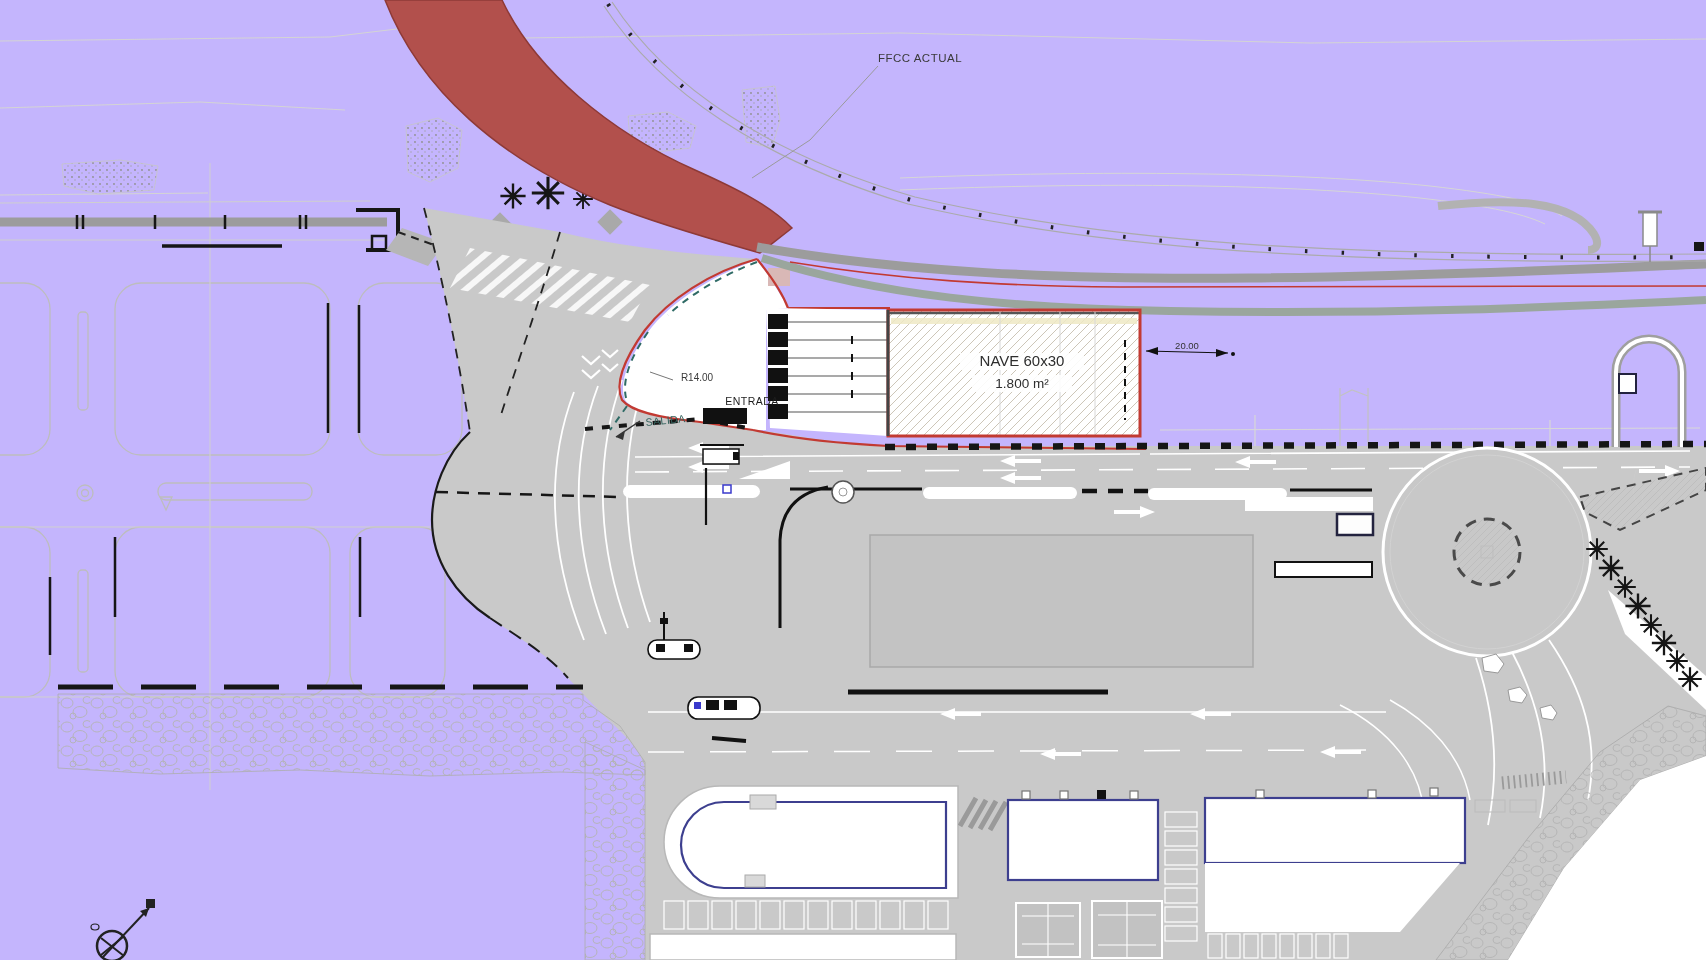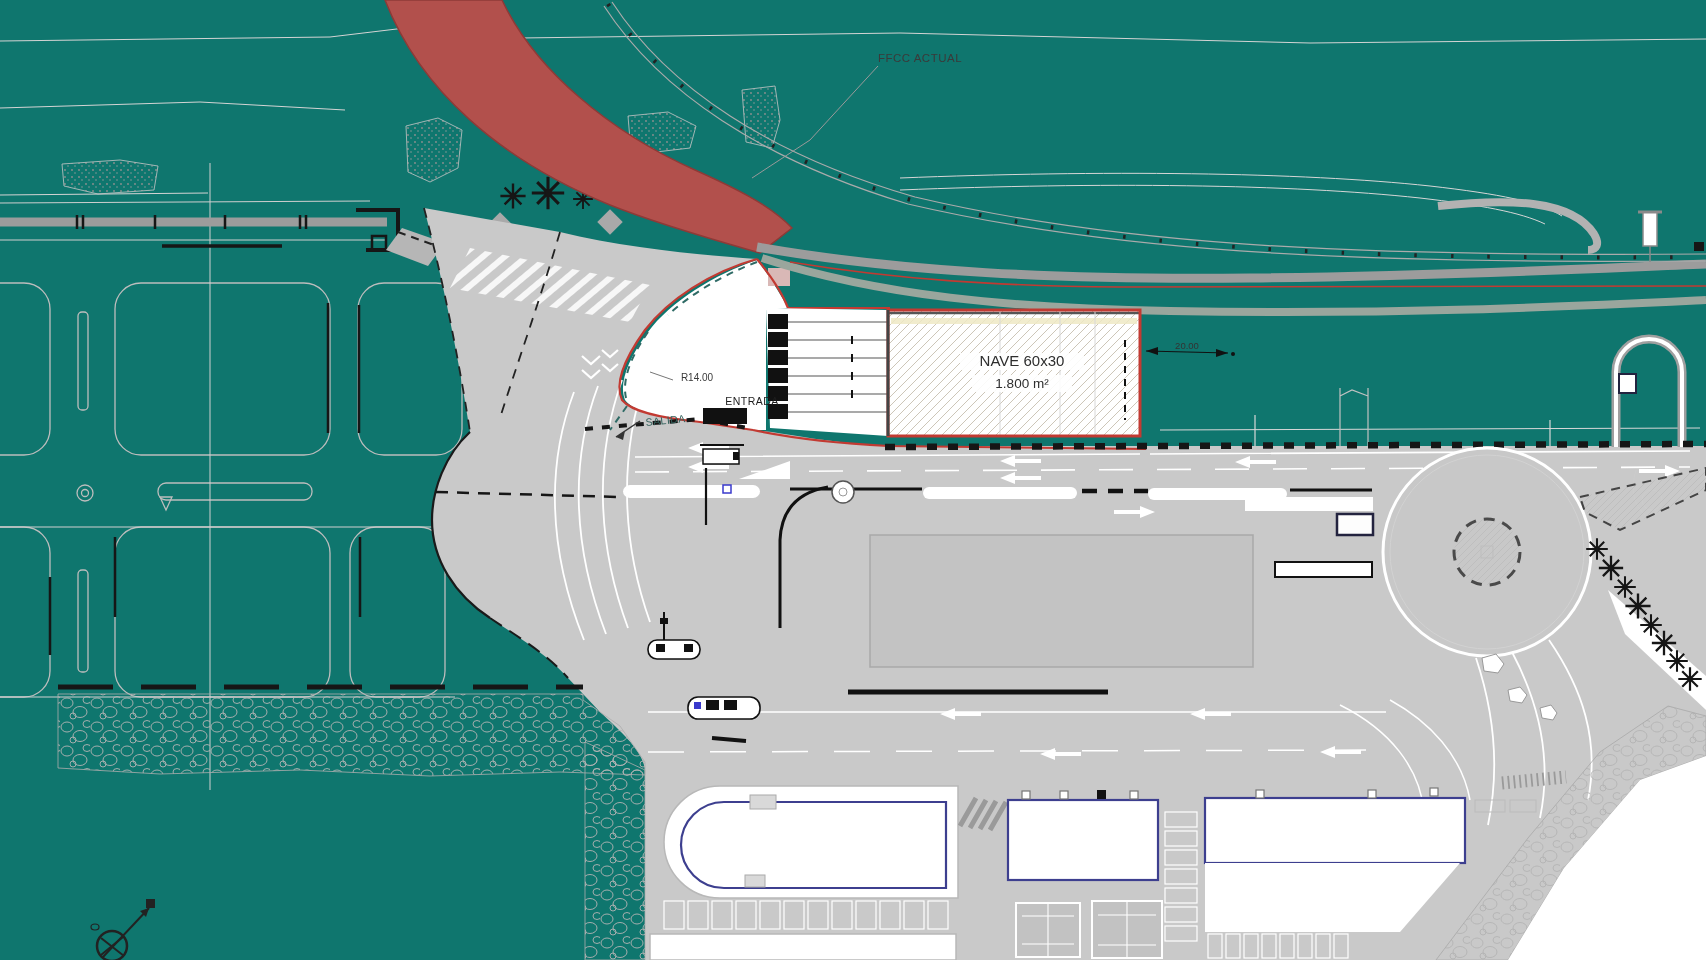--- a/index.html
+++ b/index.html
@@ -1,16 +1,16 @@
 <!DOCTYPE html>
 <html><head>
 <meta charset="utf-8">
 <style>
   html,body{margin:0;padding:0;background:#ffffff;}
-  .canvas-wrap{position:relative;width:1706px;height:960px;background:#0f766e;overflow:hidden;
+  .canvas-wrap{position:relative;width:1706px;height:960px;background:#c4b5fd;overflow:hidden;
     font-family:"Liberation Sans", sans-serif;}
   svg{display:block}
   text{font-family:"Liberation Sans", sans-serif;}
   .lbl{fill:#3a3a3a;}
   .lbl-teal{fill:#35635e;}
 </style>
 </head>
 <body>
 
 <div class="canvas-wrap">

